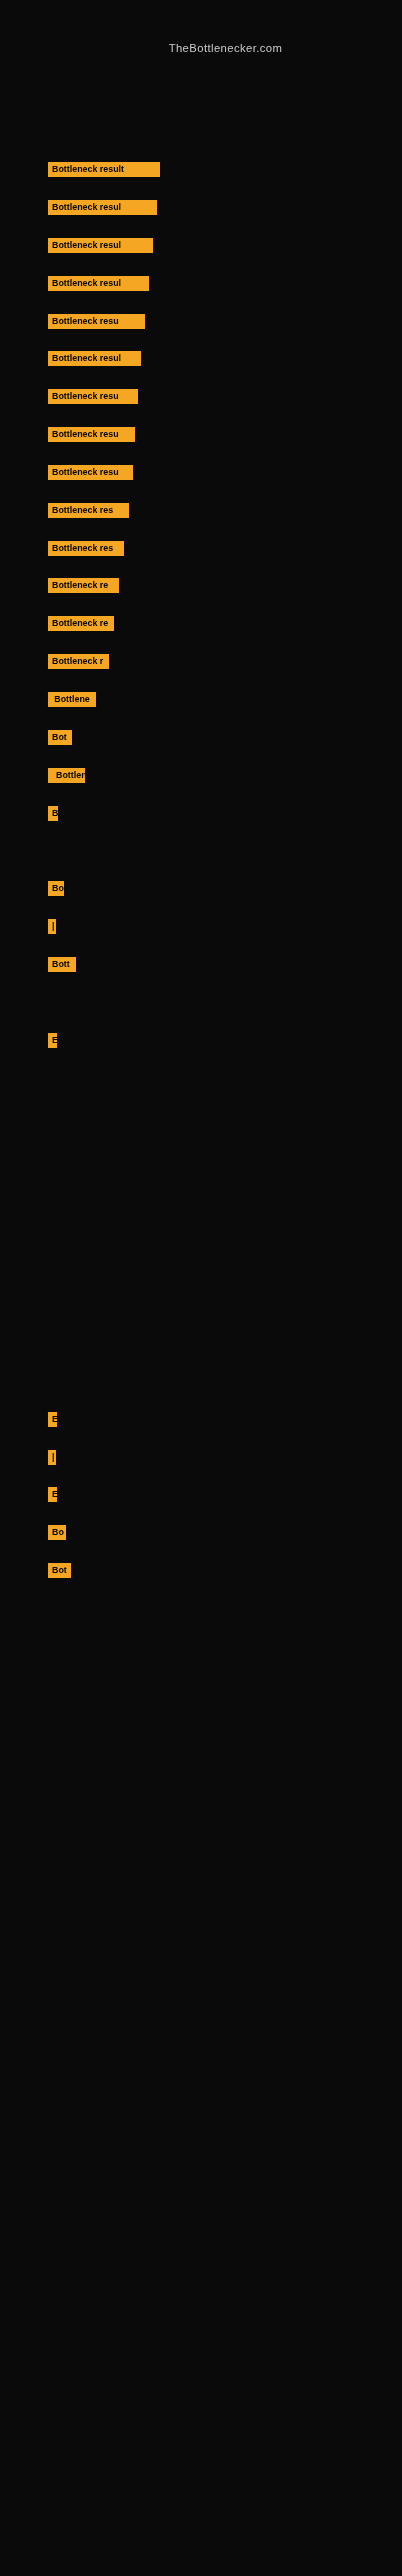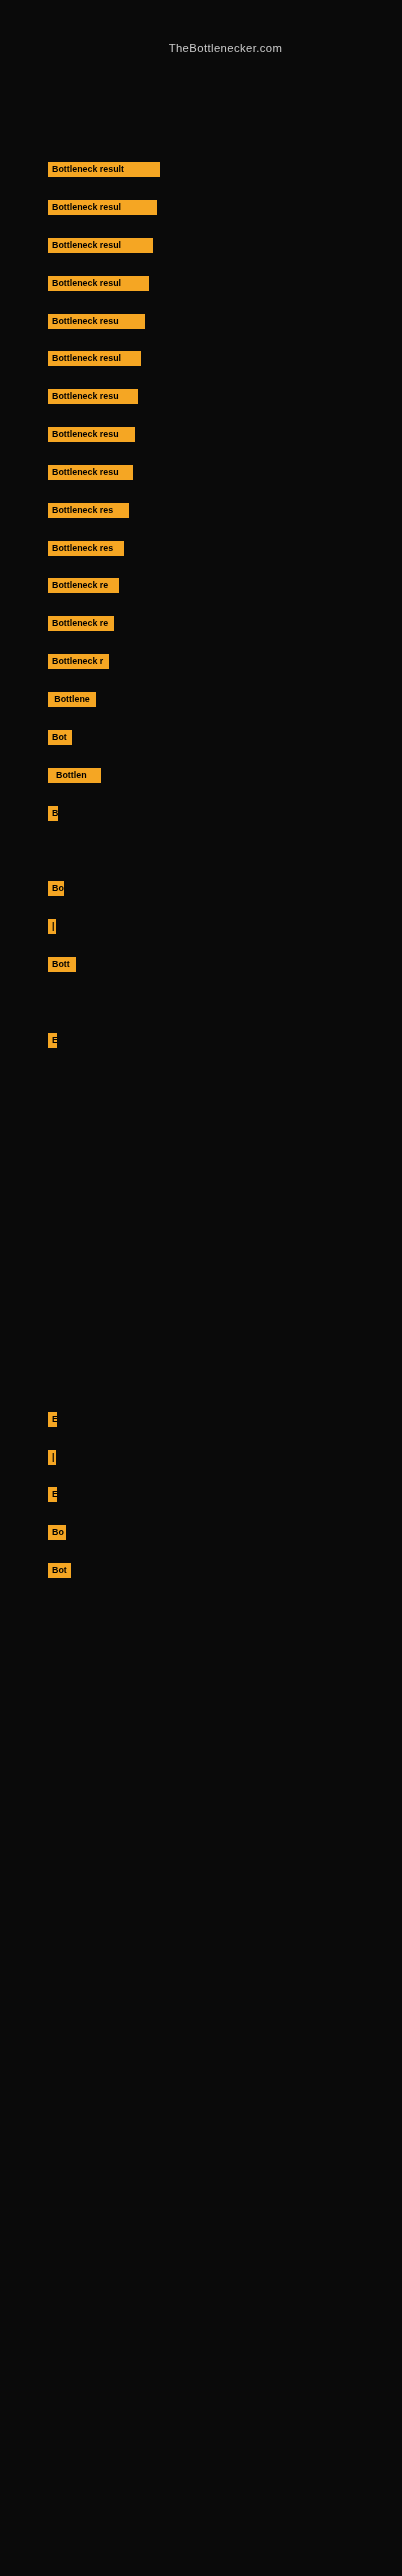--- a/index.html
+++ b/index.html
@@ -85,21 +85,21 @@
 <div class="bar-container" style="top: 606px; left: 0px;">
     <span class="bar-label" style="width: 61px;">Bottleneck r</span>
   </div>
 <div class="bar-container" style="top: 644px; left: 0px;">
     <span class="bar-label" style="width: 48px; text-align: center;">Bottlene</span>
   </div>
 <div class="bar-container" style="top: 682px; left: 0px;">
     <span class="bar-label" style="width: 24px;">Bot</span>
   </div>
 <div class="bar-container" style="top: 720px; left: 0px;">
-    <span class="bar-label" style="width: 53px; padding-left: 8px;">Bottlen</span>
+    <span class="bar-label" style="width: 37px; padding-left: 8px;">Bottlen</span>
   </div>
 <div class="bar-container" style="top: 758px; left: 0px;">
     <span class="bar-label" style="width: 9.7px;">B</span>
   </div>
 <div class="bar-container" style="top: 833px; left: 0px;">
     <span class="bar-label" style="width: 16px;">Bo</span>
   </div>
 <div class="bar-container" style="top: 871px; left: 0px;">
     <span class="bar-label" style="width: 8px;">|</span>
   </div>

